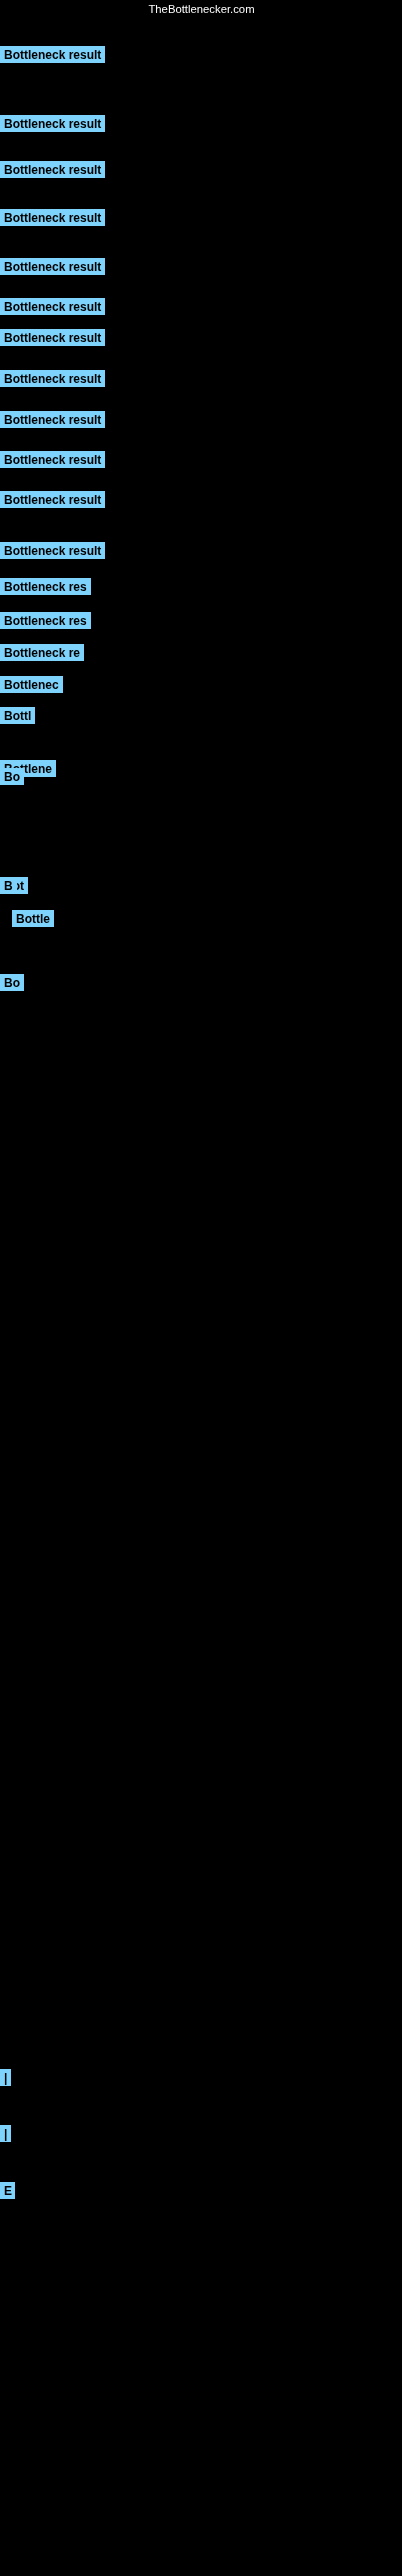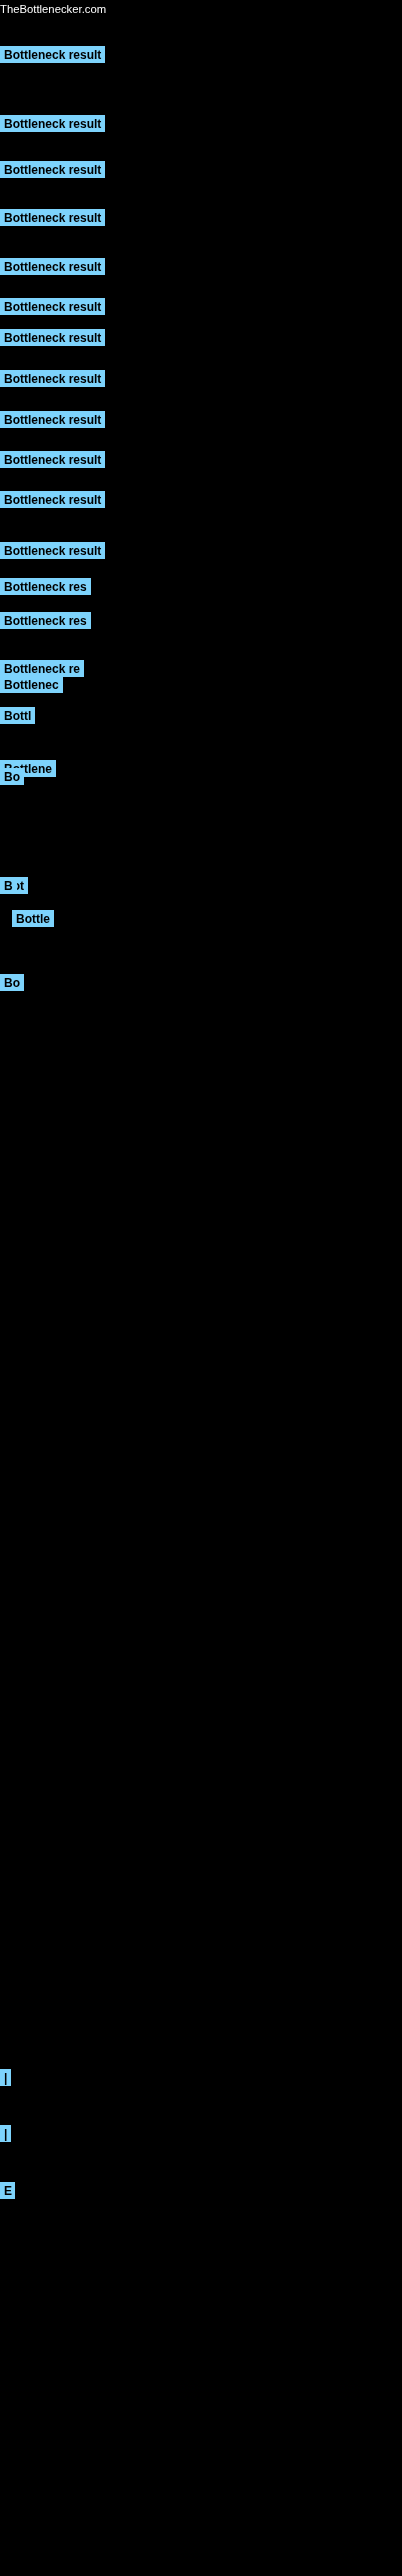--- a/index.html
+++ b/index.html
@@ -10,21 +10,21 @@
 
     body {
       background-color: #000000;
       width: 403px;
       min-height: 2576px;
       font-family: Arial, sans-serif;
       position: relative;
     }
 
     .site-title {
-      text-align: left;
+      text-align: center;
       color: #ffffff;
       font-size: 11.3px;
       padding: 3.2px 0;
       width: 100%;
     }
 
     .bottleneck-badge {
       background-color: #7dd3fc;
       color: #000000;
       font-size: 12px;
@@ -54,21 +54,21 @@
 <div class="bottleneck-badge badge-container" style="top: 258px; max-width: 116px;">Bottleneck result</div>
 <div class="bottleneck-badge badge-container" style="top: 298px; max-width: 114px;">Bottleneck result</div>
 <div class="bottleneck-badge badge-container" style="top: 329px; max-width: 116px;">Bottleneck result</div>
 <div class="bottleneck-badge badge-container" style="top: 370px; max-width: 113px;">Bottleneck result</div>
 <div class="bottleneck-badge badge-container" style="top: 411px; max-width: 111px;">Bottleneck result</div>
 <div class="bottleneck-badge badge-container" style="top: 451px; max-width: 109px;">Bottleneck result</div>
 <div class="bottleneck-badge badge-container" style="top: 491px; max-width: 107px;">Bottleneck result</div>
 <div class="bottleneck-badge badge-container" style="top: 542px; max-width: 116px;">Bottleneck result</div>
 <div class="bottleneck-badge badge-container" style="top: 578px; max-width: 105px;">Bottleneck res</div>
 <div class="bottleneck-badge badge-container" style="top: 612px; max-width: 103px;">Bottleneck res</div>
-<div class="bottleneck-badge badge-container" style="top: 644px; max-width: 101px; margin-top: 16px;">Bottleneck re</div>
+<div class="bottleneck-badge badge-container" style="top: 644px; max-width: 101px;">Bottleneck re</div>
 <div class="bottleneck-badge badge-container" style="top: 676px; max-width: 97px;">Bottlenec</div>
 <div class="bottleneck-badge badge-container" style="top: 707px; max-width: 44px;">Bottl</div>
 <div class="bottleneck-badge badge-container" style="top: 760px; max-width: 68px;">Bottlene</div>
 <div class="bottleneck-badge badge-container" style="top: 768px; max-width: 24px;">Bo</div>
 <div class="bottleneck-badge badge-container" style="top: 837px; max-width: 36px; margin-top: 40px;">Bot</div>
 <div class="bottleneck-badge badge-container" style="top: 877px; max-width: 17.7px;">B</div>
 <div class="bottleneck-badge badge-container" style="top: 910px; max-width: 52px; margin-left: 12px;">Bottle</div>
 <div class="bottleneck-badge badge-container" style="top: 974px; max-width: 24px;">Bo</div>
 <div class="bottleneck-badge badge-container" style="top: 2069px; max-width: 14.5px;">|</div>
 <div class="bottleneck-badge badge-container" style="top: 2125px; max-width: 14.5px;">|</div>

